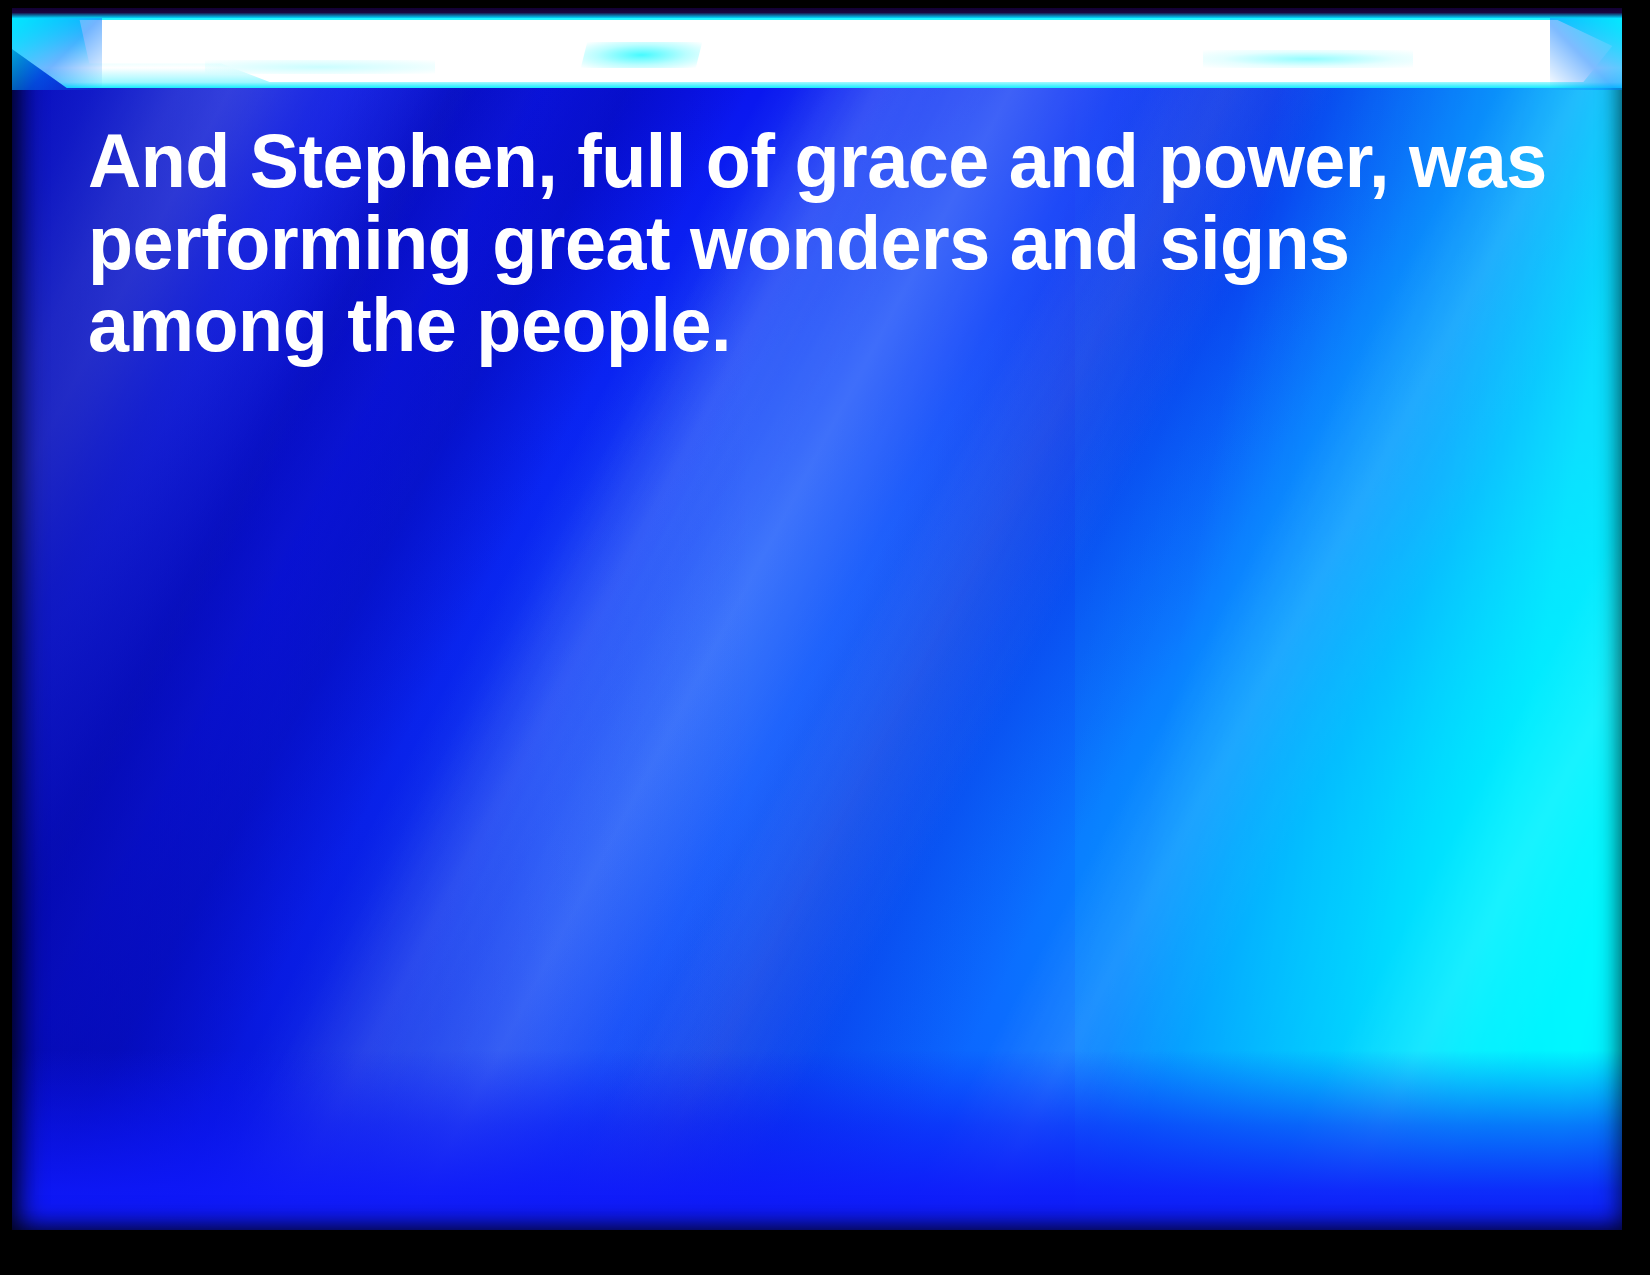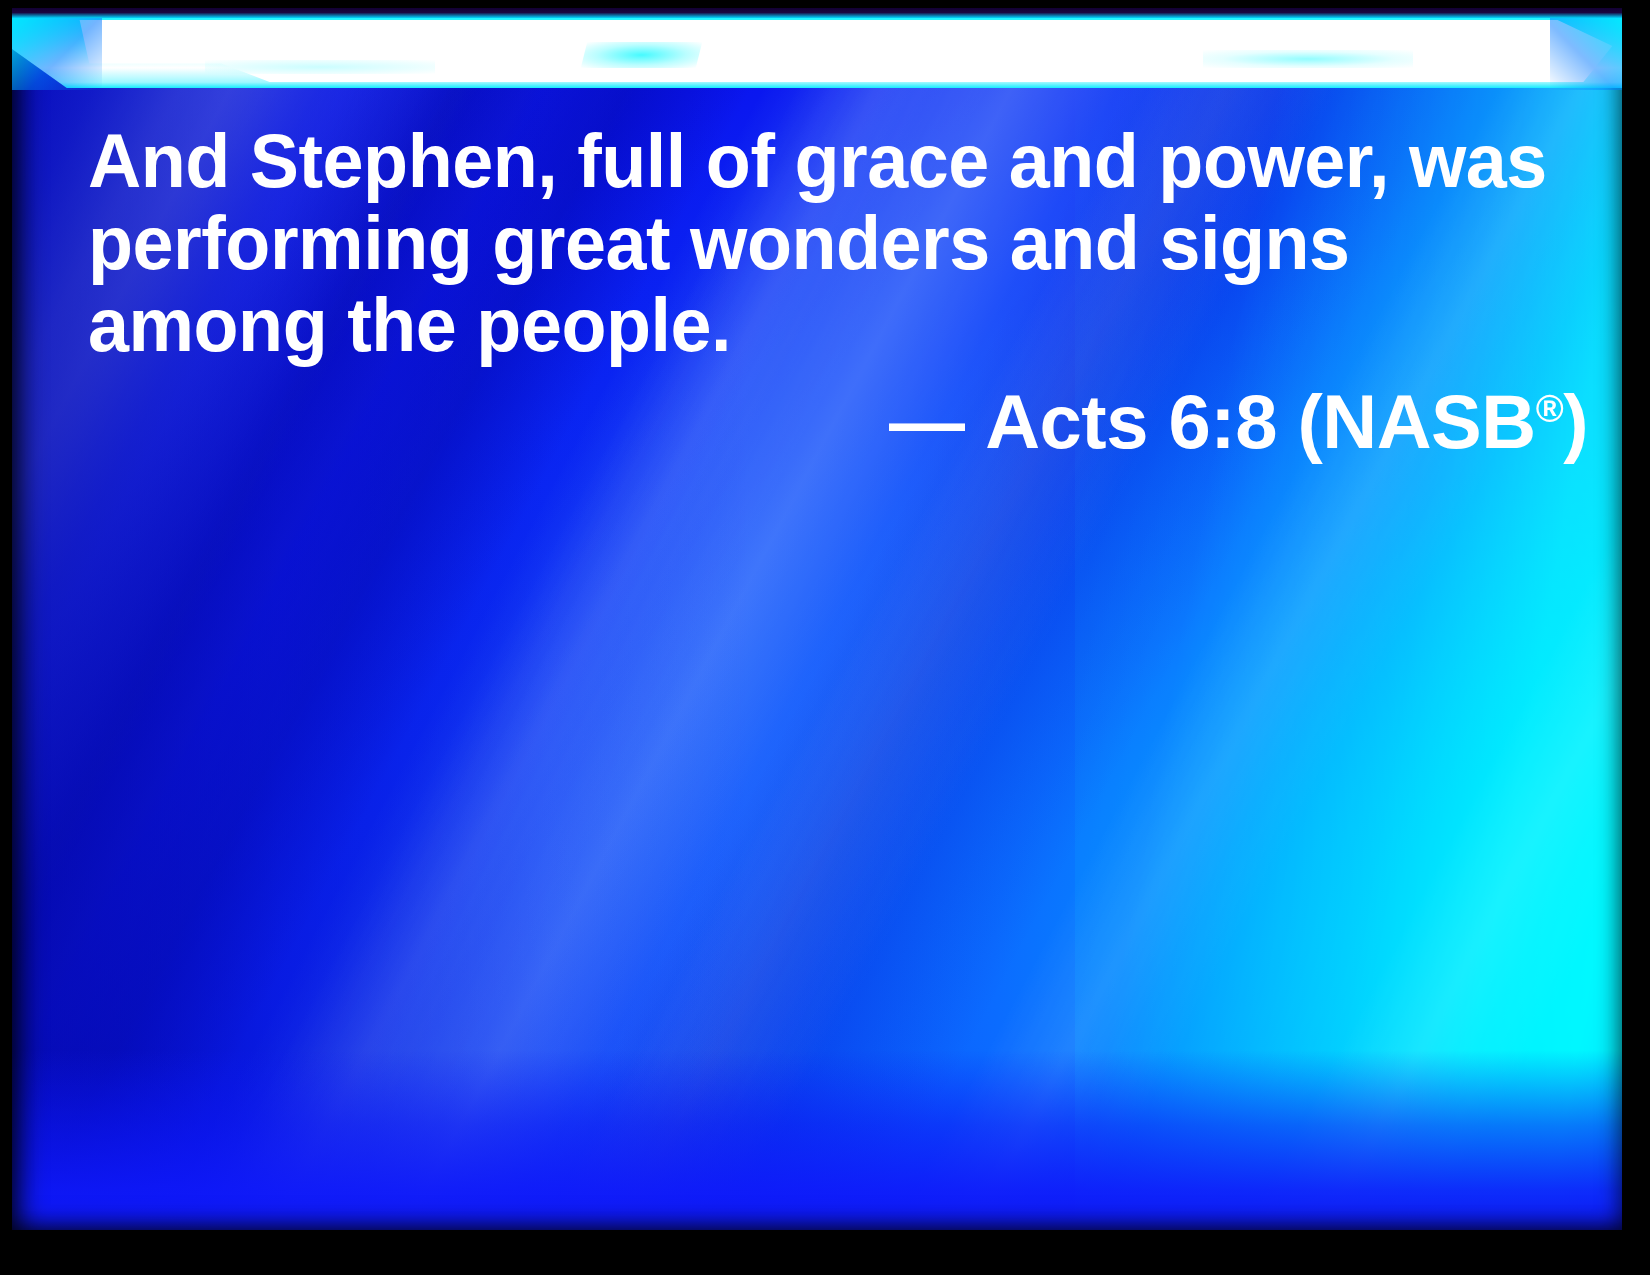--- a/index.html
+++ b/index.html
@@ -329,18 +329,15 @@
       <div class="band-blob-c"></div>
       <div class="band-topline"></div>
     </div>
 
     <div id="verse-block">
       <div class="verse-line">And Stephen, full of grace and power, was</div>
       <div class="verse-line">performing great wonders and signs</div>
       <div class="verse-line">among the people.</div>
     </div>
 
-    <div id="attribution">
-      <span class="attr-text"><span>—</span>&nbsp;<span>Acts 6:8</span>&nbsp;<span>(NASB</span><sup>®</sup><span>)</span></span>
-    </div>
 
   </div>
 </div>
 
 </body></html>

